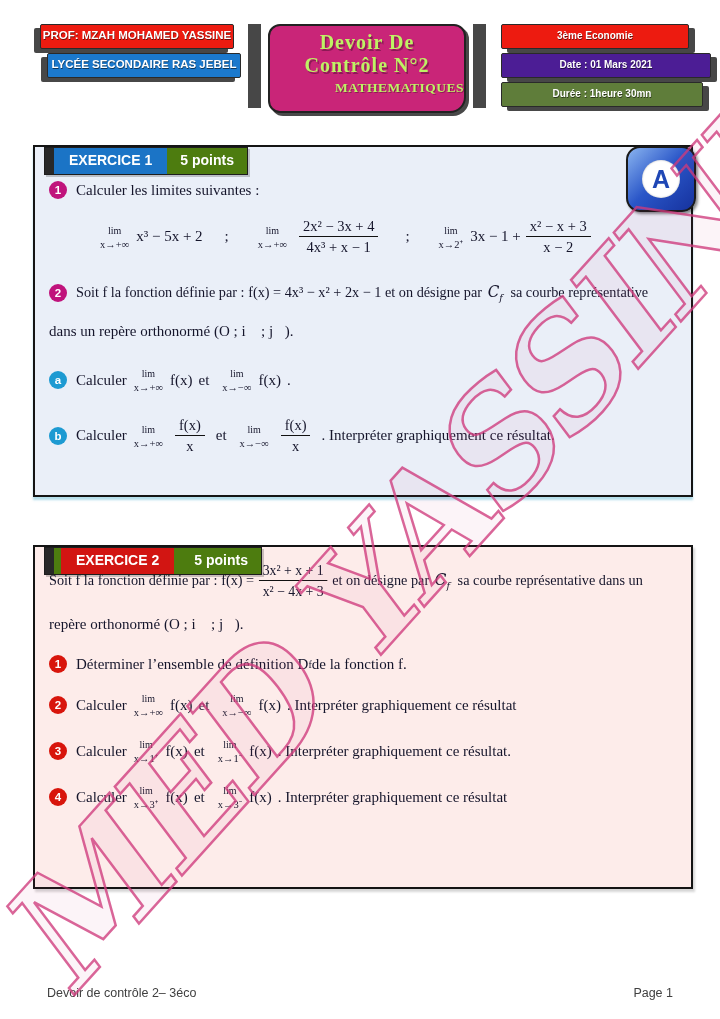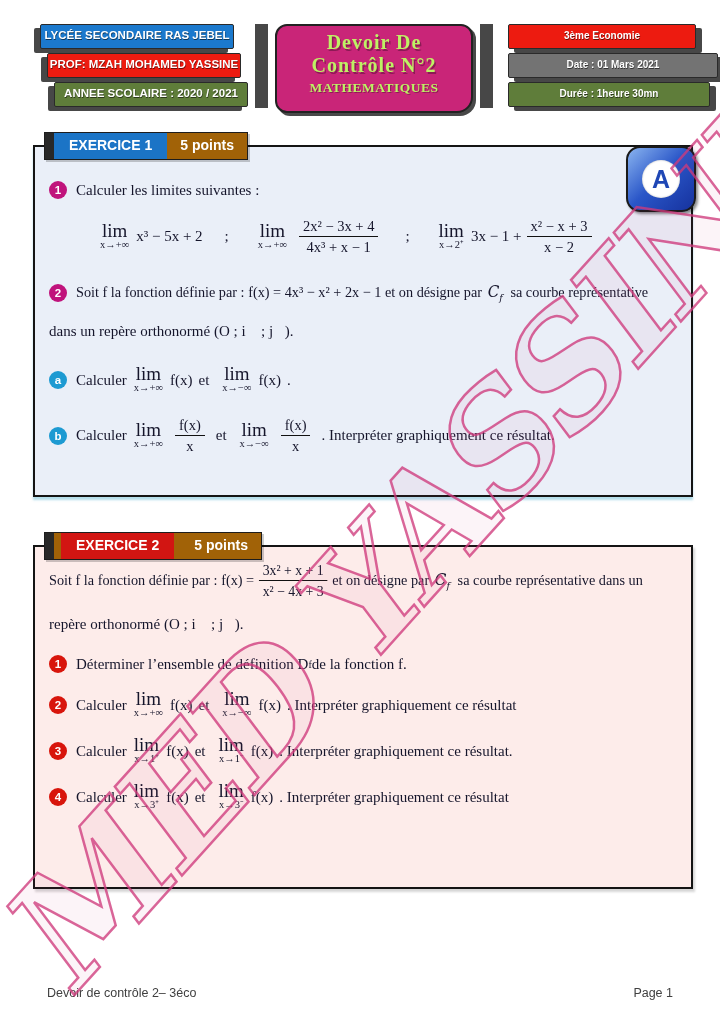--- a/index.html
+++ b/index.html
@@ -21,49 +21,49 @@
   .h-left .h-row:nth-child(2){margin-left:13px;}
   .h-left .h-row:nth-child(3){margin-left:20px;}
   .h-bar{width:13px;height:84px;background:#474747;margin:0 7px;flex:none;}
   .h-center{
     width:194px;height:80px;flex:none;background:#c92578;border:2px solid #222;
     border-radius:12px 12px 16px 12px;color:#bef264;text-align:center;
     font-family:Liberation Serif, serif;font-weight:bold;box-shadow:3px 3px 0 rgba(40,40,40,.85);
     padding-top:5px;
   }
   .h-center .l1,.h-center .l2{font-size:20px;line-height:23px;letter-spacing:1px;text-shadow:1.5px 1.5px 0 #8c1a55;}
-  .h-center .l3{font-size:13.5px;line-height:17px;letter-spacing:.5px;margin-top:2px;text-shadow:1px 1px 0 #8c1a55;}
+  .h-center .l3{font-size:13.5px;line-height:17px;letter-spacing:.5px;margin-top:2px;text-shadow:1px 1px 0 #8c1a55;text-align:right;}
   .h-right{display:flex;flex-direction:column;margin-left:8px;}
   .h-right .h-row{box-shadow:6px 4px 0 0 #474747;font-size:10px;padding:0 14px;}
   .h-right .h-row:nth-child(1){width:158px;}
   .h-right .h-row:nth-child(2){width:180px;}
   .h-right .h-row:nth-child(3){width:172px;}
   
-  .ex-badge{position:absolute;display:flex;align-items:stretch;height:26px;background:#a16207;
-    border:1px solid #1d1d1d;z-index:6;box-shadow:2px 2px 0 rgba(0,0,0,.2);}
+  .ex-badge{position:absolute;display:flex;align-items:stretch;height:26px;background:#4d7c0f;
+    border:1px solid #1d1d1d;z-index:6;box-shadow:2px 2px 0 rgba(0,0,0,.2);margin-top:15px;}
   .badge-notch{width:9px;background:#282828;}
   .badge-title{padding:0 15px;color:#fff;font:bold 14px/24px "Liberation Sans",sans-serif;}
   .badge-title.blue{background:#1b74c6;}
   .badge-title.red{background:#d21512;}
   .badge-points{padding:0 13px;color:#fff;font:bold 14px/24px "Liberation Sans",sans-serif;}
   
   .exbox{position:absolute;left:33px;width:656px;border:2px solid #141414;}
   .exbox1{top:145px;height:348px;background:#eaeff8;box-shadow:0 3px 2px rgba(105,190,215,.5);}
   .exbox2{top:545px;height:340px;background:#fdecea;box-shadow:2px 3px 2px rgba(140,140,140,.35);}
   .box-inner{padding:34px 14px 0 14px;font-size:15px;}
   
   .mline{display:flex;align-items:center;white-space:nowrap;}
   .bullet{display:inline-flex;width:18px;height:18px;border-radius:50%;color:#fff;
     font:bold 11.5px "Liberation Sans",sans-serif;align-items:center;justify-content:center;
     margin-right:9px;flex:none;}
   .bullet.magenta{background:#c0137c;}
   .bullet.blue{background:#1d9ad2;}
   .bullet.red{background:#d8150c;}
   .limgrp{display:inline-flex;flex-direction:column;align-items:center;margin:0 7px;}
-  .limword{font-size:19px;line-height:16px;}
+  .limword{font-size:10px;line-height:16px;}
   .limsub{font-size:10.5px;line-height:12px;}
   .frac{display:inline-flex;flex-direction:column;align-items:center;margin:0 5px;}
   .frac .num{padding:0 4px 1px;border-bottom:1.3px solid #111;font-size:14.5px;line-height:18px;}
   .frac .den{padding:1px 4px 0;font-size:14.5px;line-height:18px;}
   .sep{margin:0 22px;}
   .limits-row{display:flex;align-items:center;margin:18px 0 0 44px;}
   .condense{display:inline-flex;align-items:center;white-space:nowrap;transform:scaleX(.95);transform-origin:0 50%;}
   .curve{font-style:italic;font-family:"DejaVu Serif",serif;font-size:16px;margin:0 2px 0 6px;}
   .curve sub{font-size:10px;}
   .gap{margin:0 6px;}
@@ -88,34 +88,33 @@
     font-family:"Liberation Sans",sans-serif;font-size:12.5px;color:#404040;}.mt16{margin-top:16px;}.mt18{margin-top:18px;}
   .mt20{margin-top:20px;}.mt22{margin-top:22px;}.mt26{margin-top:26px;}
   .indent{}
   sub.small{font-size:10px;}
 </style>
 </head>
 <body>
 
 <div class="header">
   <div class="h-left">
+    <div class="h-row" style="background:#ed1b10">PROF: MZAH MOHAMED YASSINE</div>
     <div class="h-row" style="background:#1b79cd">LYCÉE SECONDAIRE RAS JEBEL</div>
-    <div class="h-row" style="background:#ed1b10">PROF: MZAH MOHAMED YASSINE</div>
-    <div class="h-row" style="background:#5f7d3a">ANNEE SCOLAIRE  : 2020 / 2021</div>
   </div>
   <div class="h-bar"></div>
   <div class="h-center">
     <div class="l1">Devoir De</div>
     <div class="l2">Contrôle N°2</div>
     <div class="l3">MATHEMATIQUES</div>
   </div>
   <div class="h-bar"></div>
   <div class="h-right">
     <div class="h-row" style="background:#ed1b10">3ème Economie</div>
-    <div class="h-row" style="background:#737373">Date  : 01 Mars 2021</div>
+    <div class="h-row" style="background:#4c1d95">Date  : 01 Mars 2021</div>
     <div class="h-row" style="background:#5f7d3a">Durée  : 1heure 30mn</div>
   </div>
 </div>
 
 <div class="ex-badge" style="left:44px;top:132px;">
   <div class="badge-notch"></div>
   <div class="badge-title blue">EXERCICE 1</div>
   <div class="badge-points">5 points</div>
 </div>
 

